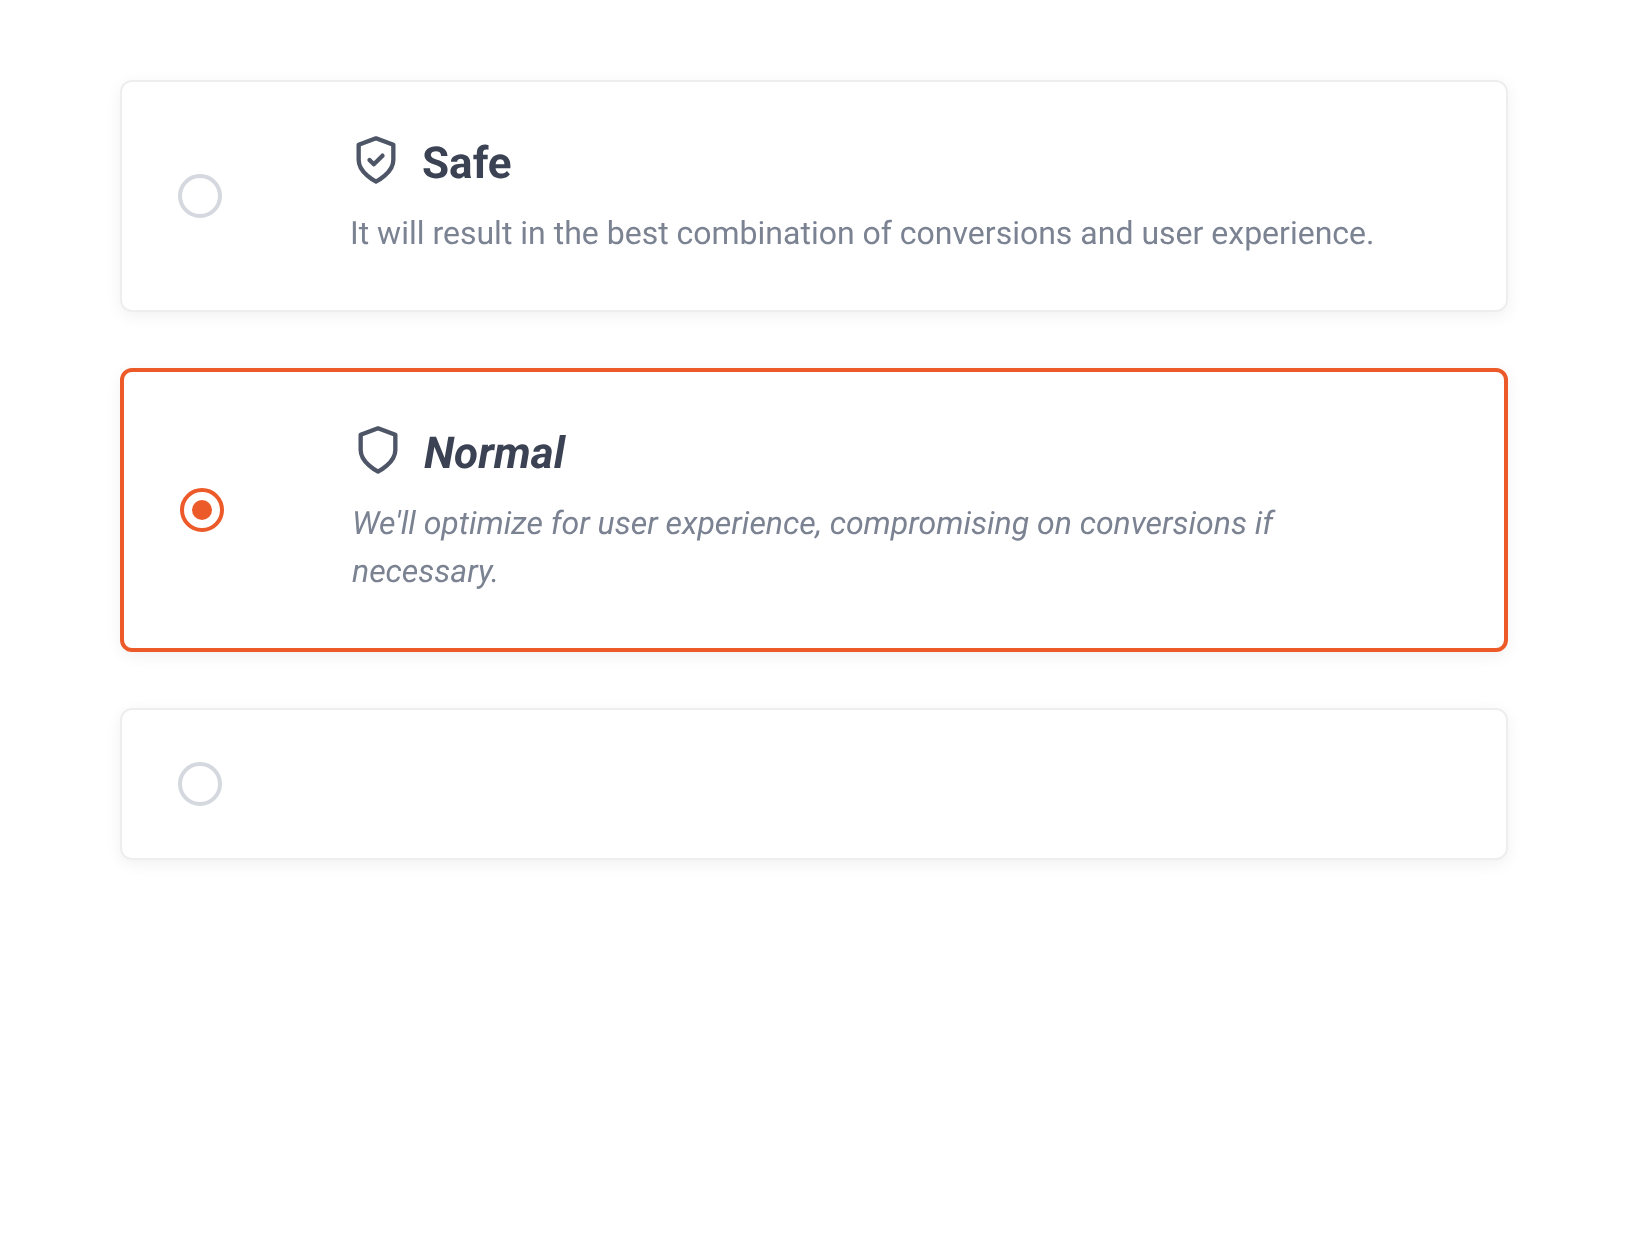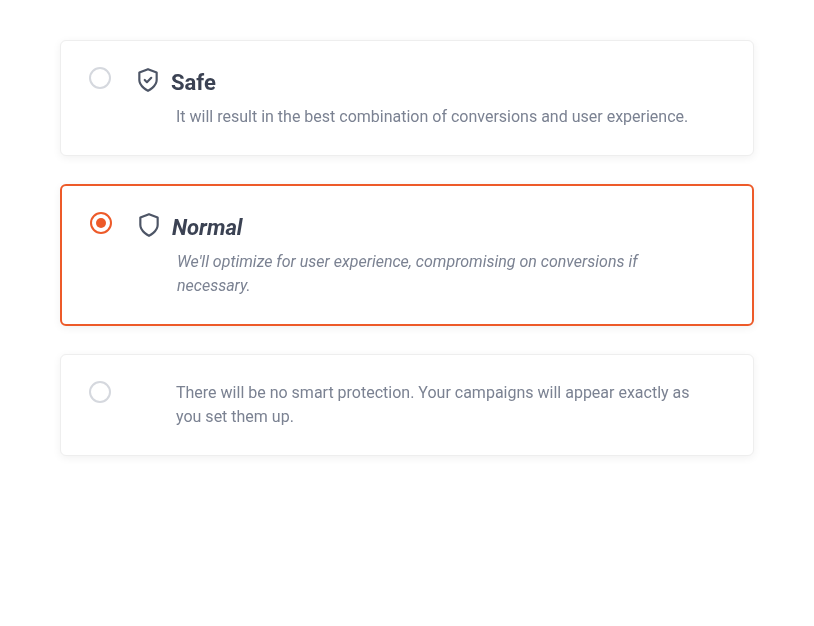--- a/index.html
+++ b/index.html
@@ -11,22 +11,23 @@
       padding: 40px 60px;
     }
     .option-card {
       background: #ffffff;
       border: 1px solid #eeeeee;
       border-radius: 6px;
       box-shadow: 0 2px 8px rgba(0,0,0,0.06);
       padding: 26px 30px 26px 28px;
       margin-bottom: 28px;
       display: flex;
-      align-items: flex-start;
+      align-items: center;
       cursor: pointer;
+      gap: 40px;
     }
     .option-card.selected {
       border: 2px solid #ed5a29;
       font-style: italic;
     }
     .radio-col {
       width: 46px;
       display: flex;
       align-items: center;
       justify-content: flex-start;
@@ -72,21 +73,20 @@
     .option-title {
       font-size: 22px;
       font-weight: 700;
       color: #3b4253;
     }
     .option-desc {
       font-size: 16px;
       line-height: 1.5;
       color: #7b8292;
       max-width: 520px;
-      margin-left: 41px;
     }
   </style>
 </head>
 <body>
 
 <div class="option-card">
   <div class="radio-col">
     <div class="radio-outer"></div>
   </div>
   <div class="option-content">
@@ -120,15 +120,14 @@
     </div>
     <div class="option-desc">We'll optimize for user experience, compromising on conversions if necessary.</div>
   </div>
 </div>
 
 <div class="option-card">
   <div class="radio-col">
     <div class="radio-outer"></div>
   </div>
   <div class="option-content">
-    <div class="option-desc">There will be no smart protection. Your campaigns will appear exactly as you set them up.</div>
   </div>
 </div>
 
 </body></html>

